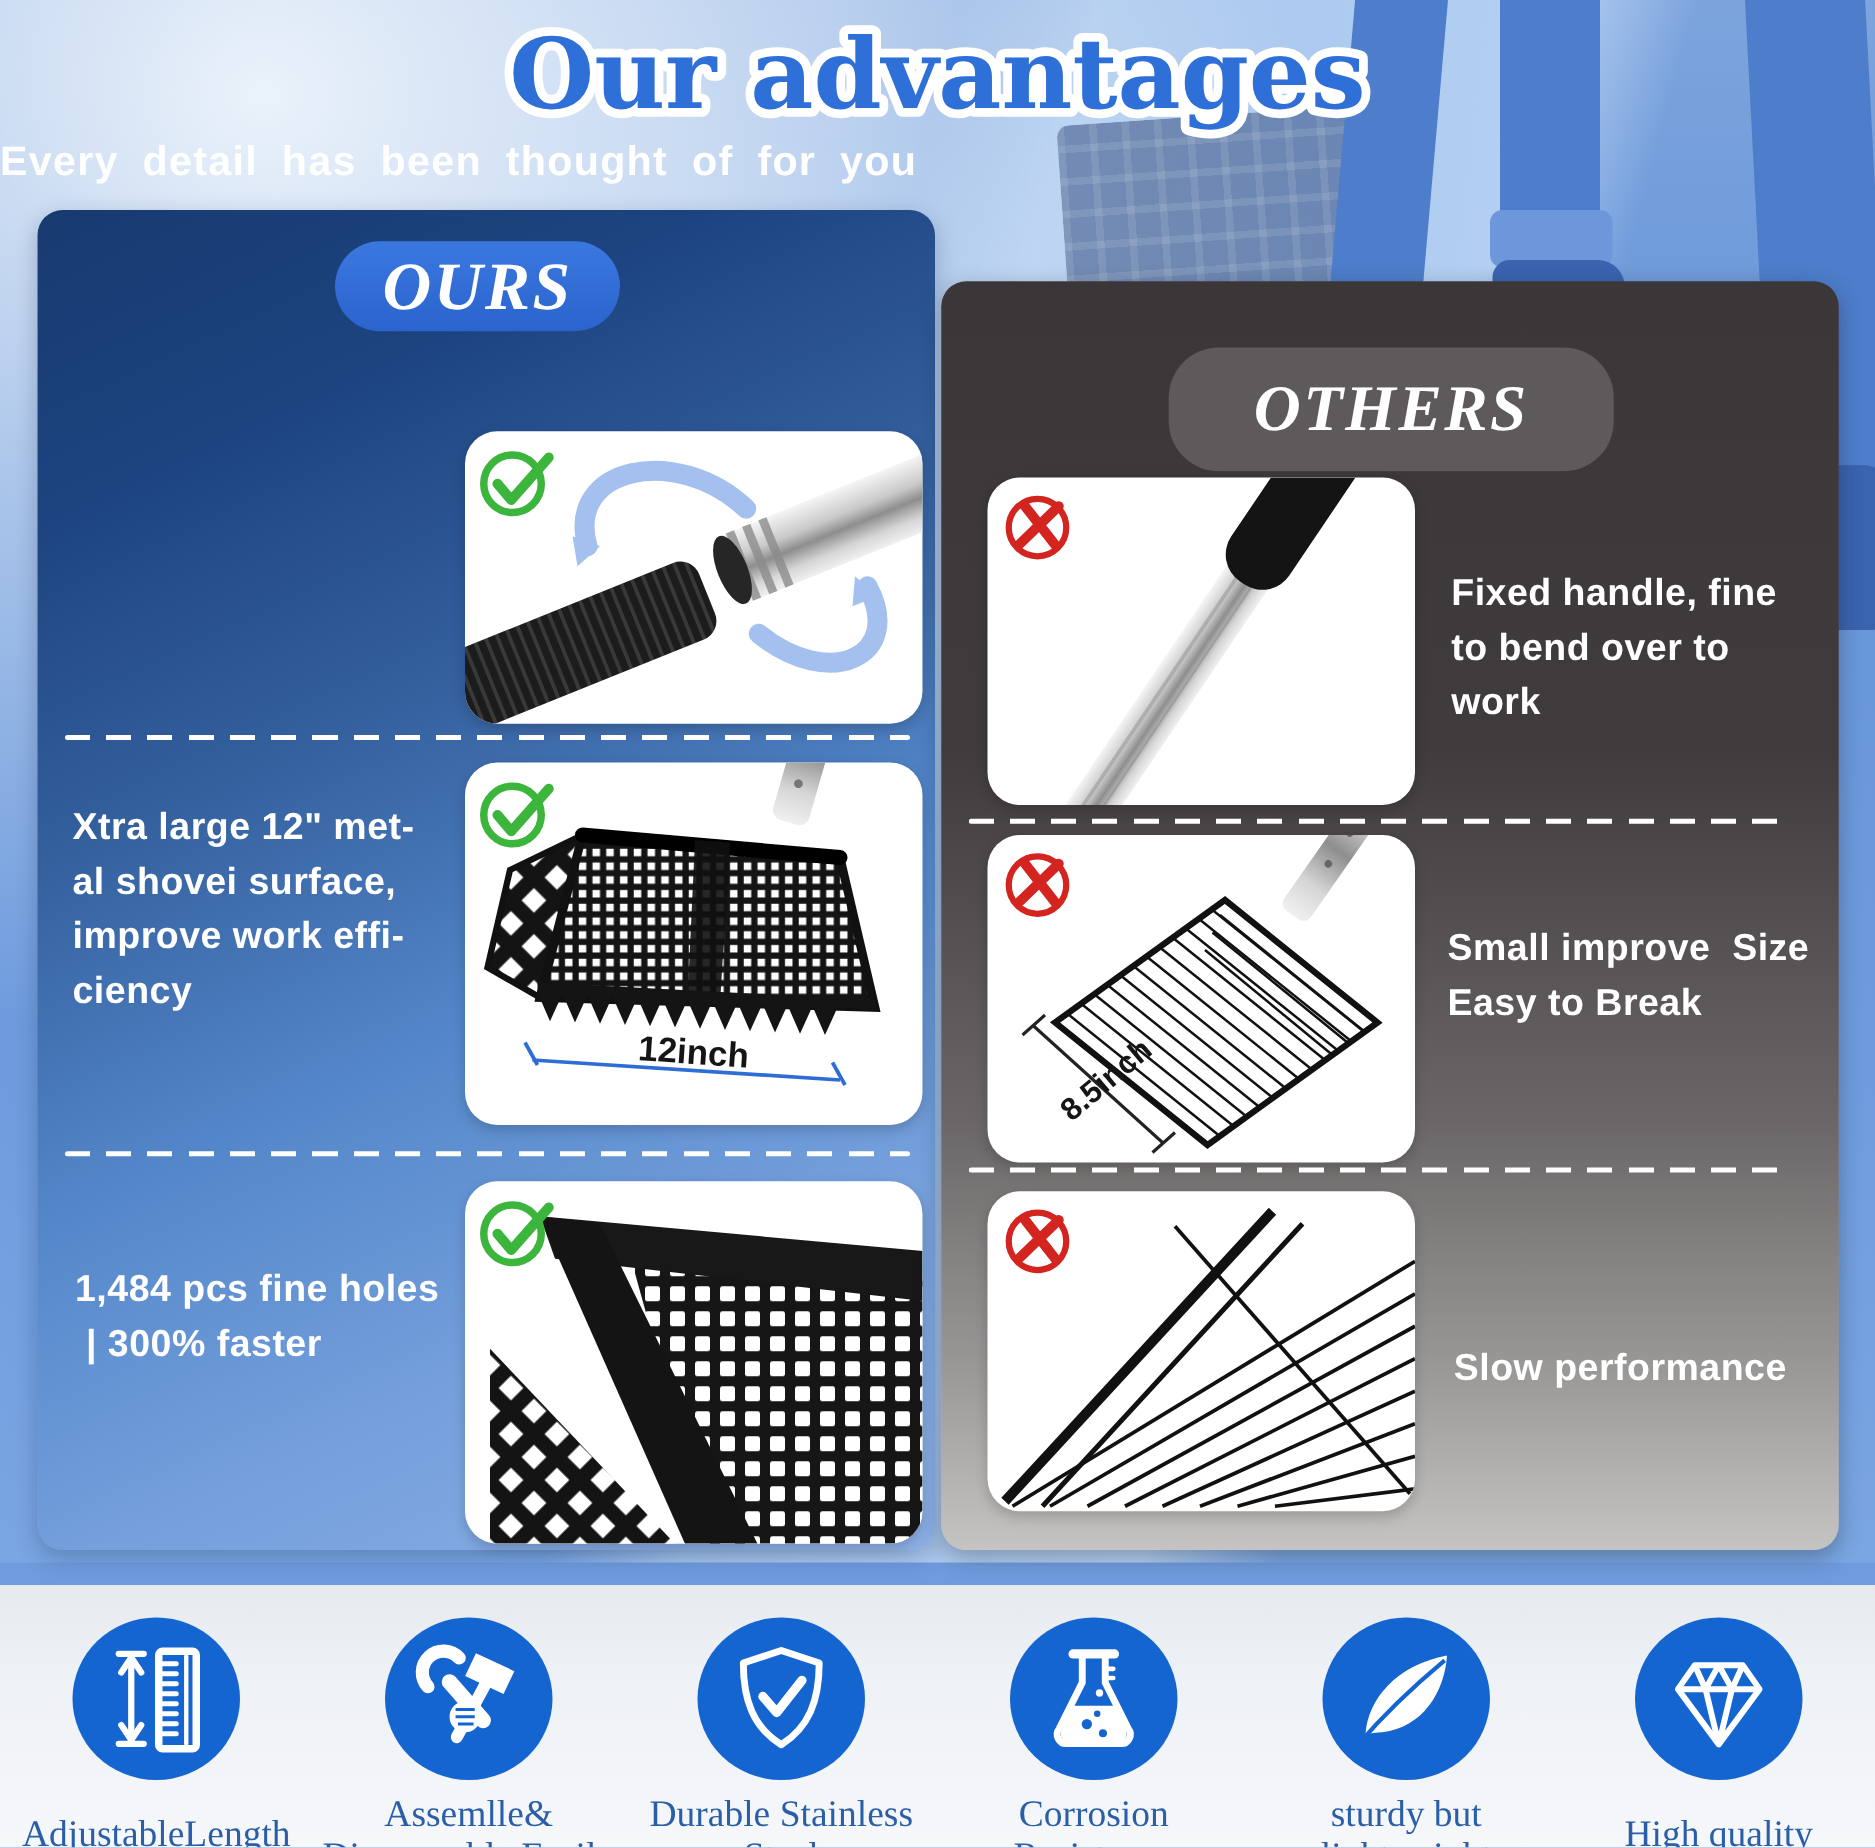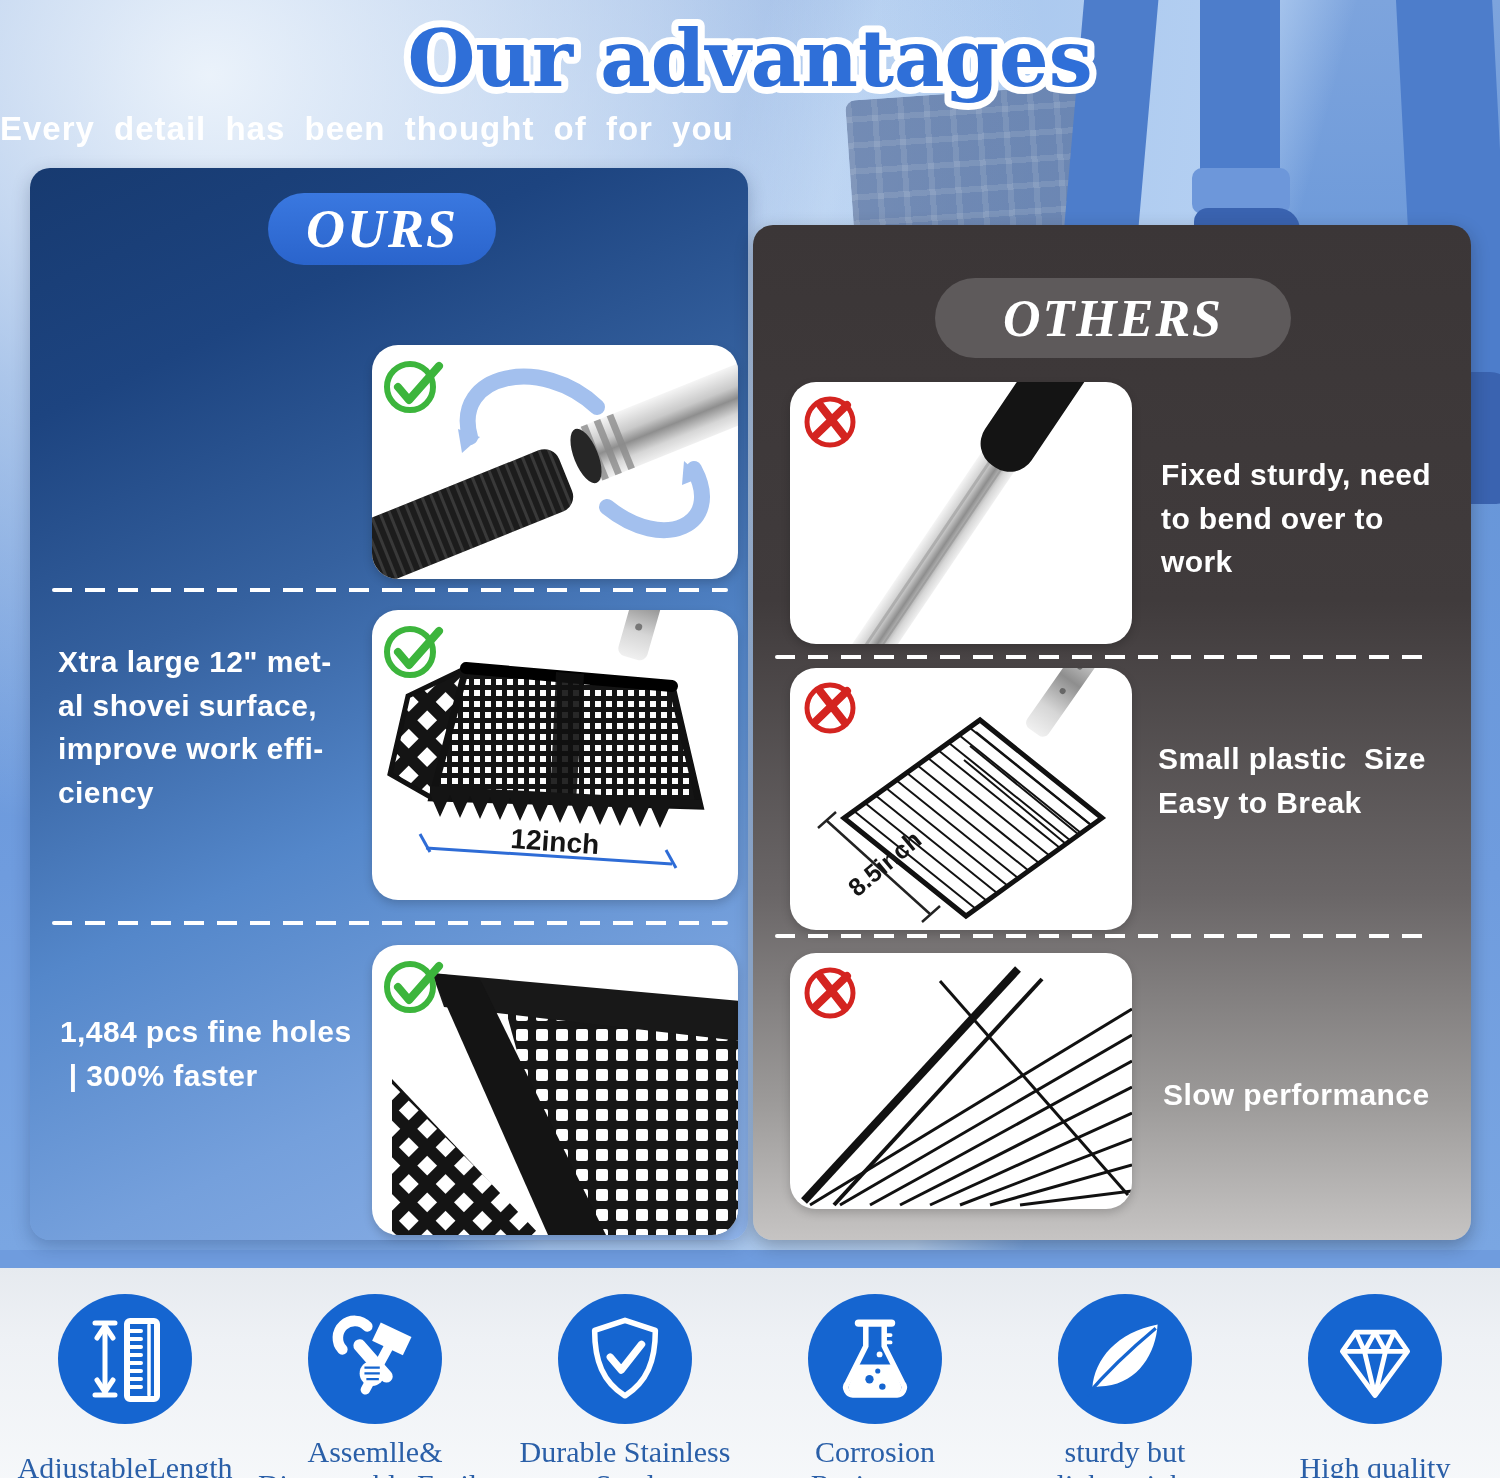--- a/index.html
+++ b/index.html
@@ -36,21 +36,21 @@
     background:linear-gradient(155deg,#173a70 0%,#1d4480 18%,#35619f 38%,#5487ca 58%,#75a0dc 78%,#8db1e7 100%);
     box-shadow:0 6px 18px rgba(10,30,70,.25);}
   .panel-others{left:753px;top:225px;width:718px;height:1015px;
     background:linear-gradient(180deg,#3b3637 0%,#403b3c 37%,#6a6667 66%,#9b9998 86%,#c6c4c3 100%);
     box-shadow:0 6px 18px rgba(20,20,20,.3);}
   .pill{position:absolute;display:flex;align-items:center;justify-content:center;
     font-family:"Liberation Serif","DejaVu Serif",serif;font-style:italic;font-weight:bold;
     color:#ffffff;letter-spacing:2px;}
   .pill-ours{left:238px;top:25px;width:228px;height:72px;border-radius:36px;
     background:linear-gradient(180deg,#3a78e0,#2a64cc);font-size:54px;}
-  .pill-others{left:182px;top:53px;width:356px;height:80px;border-radius:40px;
+  .pill-others{left:182px;top:53px;width:356px;height:99px;border-radius:40px;
     background:#5e5a5b;font-size:52px;text-align:center;}
   .ml{white-space:pre-wrap;}
   .feat-text{position:absolute;color:#ffffff;font-size:30px;font-weight:bold;
     line-height:1.45;letter-spacing:.4px;}
   .card{position:absolute;background:#ffffff;border-radius:26px;overflow:hidden;
     box-shadow:0 4px 10px rgba(0,0,0,.18);}
   .card svg.photo{position:absolute;left:0;top:0;width:100%;height:100%;}
   .mark{position:absolute;left:10px;top:8px;width:64px;height:64px;z-index:3;}
   .dash{position:absolute;height:4px;border-radius:2px;
     background:repeating-linear-gradient(90deg,#ffffff 0 20px,rgba(255,255,255,0) 20px 33px);}
@@ -217,21 +217,21 @@
       </svg>
       <svg class="photo" viewBox="0 0 342 262">
         <g transform="rotate(-56 171 131)">
           <rect x="-80" y="114" width="320" height="38" fill="url(#metal)"></rect>
           <line x1="-60" y1="126" x2="230" y2="126" stroke="#9a9a9a" stroke-width="3" opacity=".6"></line>
           <line x1="-60" y1="140" x2="230" y2="140" stroke="#8a8a8a" stroke-width="2" opacity=".5"></line>
           <rect x="228" y="104" width="220" height="56" rx="26" fill="#141414"></rect>
         </g>
       </svg>
     </div>
-    <div class="feat-text ml x-text1">Fixed sturdy, need
+    <div class="feat-text ml x-text1">Fixed handle, fine
 to bend over to work</div>
     <div class="dash x-dash1"></div>
 
     <div class="card x-card2">
       <svg class="mark" viewBox="0 0 64 64">
         <circle cx="30" cy="32" r="23" fill="none" stroke="#d42420" stroke-width="5"></circle>
         <path d="M16 45 L47 15 M20 15 L45 47" stroke="#d42420" stroke-width="8" stroke-linecap="round" fill="none"></path>
       </svg>
       <svg class="photo" viewBox="0 0 342 262">
         <g transform="rotate(35 262 40)">
@@ -256,21 +256,21 @@
           <line x1="186" y1="64" x2="300" y2="156"></line>
             <line x1="180" y1="78" x2="288" y2="166"></line>
           <line x1="174" y1="92" x2="276" y2="176"></line>
         </g>
         <line x1="36" y1="152" x2="140" y2="246" stroke="#222" stroke-width="2.5"></line>
         <line x1="28" y1="160" x2="46" y2="144" stroke="#222" stroke-width="2.5"></line>
         <line x1="132" y1="254" x2="150" y2="238" stroke="#222" stroke-width="2.5"></line>
         <text x="52" y="212" font-size="25" font-weight="600" fill="#151515" transform="rotate(-40 84 200)" font-family="Liberation Sans, sans-serif">8.5inch</text>
       </svg>
     </div>
-    <div class="feat-text ml x-text2">Small plastic  Size
+    <div class="feat-text ml x-text2">Small improve  Size
 Easy to Break</div>
     <div class="dash x-dash2"></div>
 
     <div class="card x-card3">
       <svg class="mark" viewBox="0 0 64 64">
         <circle cx="30" cy="32" r="23" fill="none" stroke="#d42420" stroke-width="5"></circle>
         <path d="M16 45 L47 15 M20 15 L45 47" stroke="#d42420" stroke-width="8" stroke-linecap="round" fill="none"></path>
       </svg>
       <svg class="photo" viewBox="0 0 342 256">
         <g stroke="#111" stroke-width="3">

